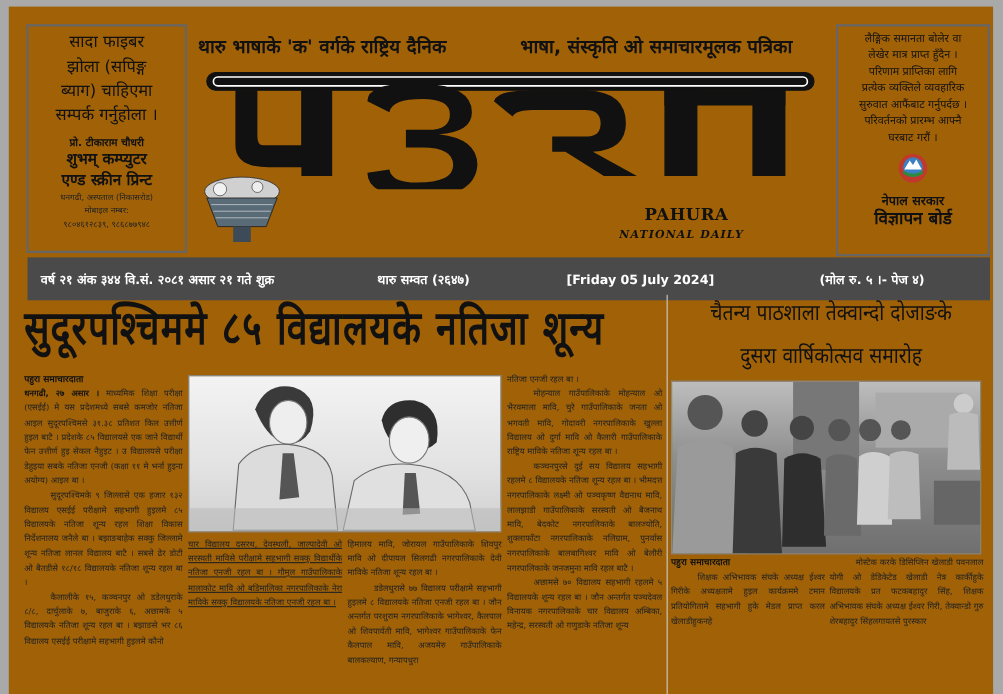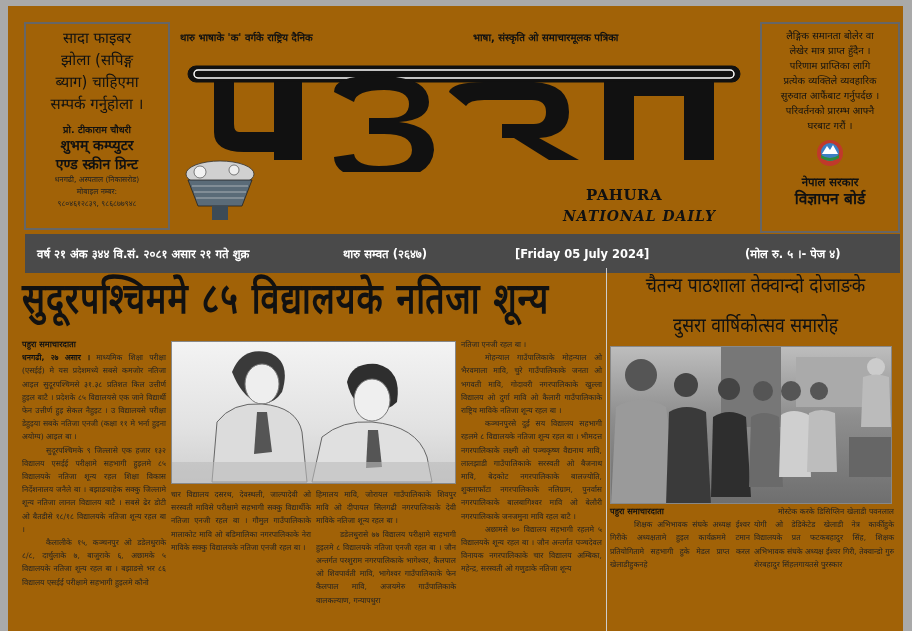--- a/index.html
+++ b/index.html
@@ -14,44 +14,44 @@
     .ad-left .shop { font-size: 14px; font-weight: bold; line-height: 19px; }
     .ad-left .small { font-size: 7.5px; line-height: 12px; color: #222; }
 
     .ad-right { position: absolute; left: 752px; top: 16px; width: 140px; height: 211px; border: 2px solid #666; text-align: center; padding: 4px 2px; }
     .ad-right .msg { font-family: "DejaVu Serif", serif; font-size: 9.8px; line-height: 15px; color: #111; }
     .ad-right .emblem { width: 30px; height: 32px; margin: 4px auto 2px; }
     .ad-right .gov { font-size: 11.5px; font-weight: bold; line-height: 14px; }
     .ad-right .board { font-size: 15.5px; font-weight: bold; line-height: 20px; }
 
     
-    .tagline { position: absolute; top: 24px; font-size: 10px; font-weight: bold; white-space: nowrap; text-align: center; }
+    .tagline { position: absolute; top: 24px; font-size: 17px; font-weight: bold; white-space: nowrap; text-align: center; }
     .tag-left { left: 172px; }
     .tag-right { left: 465px; }
     .logo { position: absolute; left: 176px; top: 56px; width: 560px; height: 110px; }
     .basket { position: absolute; left: 170px; top: 150px; width: 84px; height: 68px; }
     .pahura-en { position: absolute; left: 578px; top: 180px; font-family: "DejaVu Serif", serif; font-weight: bold; font-size: 15px; letter-spacing: 0.5px; }
-    .national { position: absolute; left: 555px; top: 202px; font-family: "DejaVu Serif", serif; font-style: italic; font-weight: bold; font-size: 14px; letter-spacing: 1px; }
+    .national { position: absolute; left: 555px; top: 202px; font-family: "DejaVu Serif", serif; font-style: italic; font-weight: bold; font-size: 10px; letter-spacing: 1px; }
 
     
     .datebar { position: absolute; left: 17px; top: 228px; width: 875px; height: 39px; background: #4a4a4a; color: #fff; font-size: 11.5px; font-weight: bold; display: flex; align-items: center; white-space: nowrap; }
     .datebar span { position: absolute; }
 
     
     .headline-main { position: absolute; left: 14px; top: 262px; font-size: 34px; font-weight: bold; letter-spacing: 1px; white-space: nowrap; transform: scaleY(1.25); transform-origin: top left; font-family: "DejaVu Sans", sans-serif; }
     .headline-side { position: absolute; left: 600px; top: 260px; width: 295px; text-align: center; font-size: 17.5px; line-height: 34px; font-weight: normal; white-space: nowrap; transform: scaleY(1.15); transform-origin: top center; }
 
     
     .col { position: absolute; font-family: "DejaVu Serif", serif; font-size: 7.6px; line-height: 13.2px; color: #222; text-align: justify; }
     .col p { margin: 0; }
     .col .indent { text-indent: 24px; }
     .col .byline { font-family: "DejaVu Sans", sans-serif; font-weight: bold; font-size: 8.2px; color: #111; }
     .col .dateline { font-family: "DejaVu Sans", sans-serif; font-weight: bold; color: #111; }
     .col1 { left: 14px; top: 332px; width: 144px; }
-    .col2a { left: 163px; top: 482px; width: 140px; }
+    .col2a { left: 163px; top: 482px; width: 140px; text-decoration: underline; }
     .col2b { left: 308px; top: 482px; width: 140px; }
     .col3 { left: 453px; top: 332px; width: 141px; }
     .col4a { left: 602px; top: 499px; width: 140px; }
     .col4b { left: 746px; top: 499px; width: 140px; }
 
     .photo { position: absolute; border: 1px solid #888; overflow: hidden; }
     .photo-students { left: 163px; top: 335px; width: 285px; height: 143px; background: linear-gradient(180deg, #f3f3f3 0%, #e2e2e2 60%, #cfcfcf 100%); }
     .photo-event { left: 602px; top: 340px; width: 282px; height: 158px; background: linear-gradient(180deg, #bdbdbd 0%, #8e8e8e 45%, #6f6f6f 100%); }
     .vrule { position: absolute; width: 1px; background: #ccc; }
     .side-gray { position: absolute; left: 903px; top: 0; width: 9px; height: 631px; background: #a9a9a9; }

